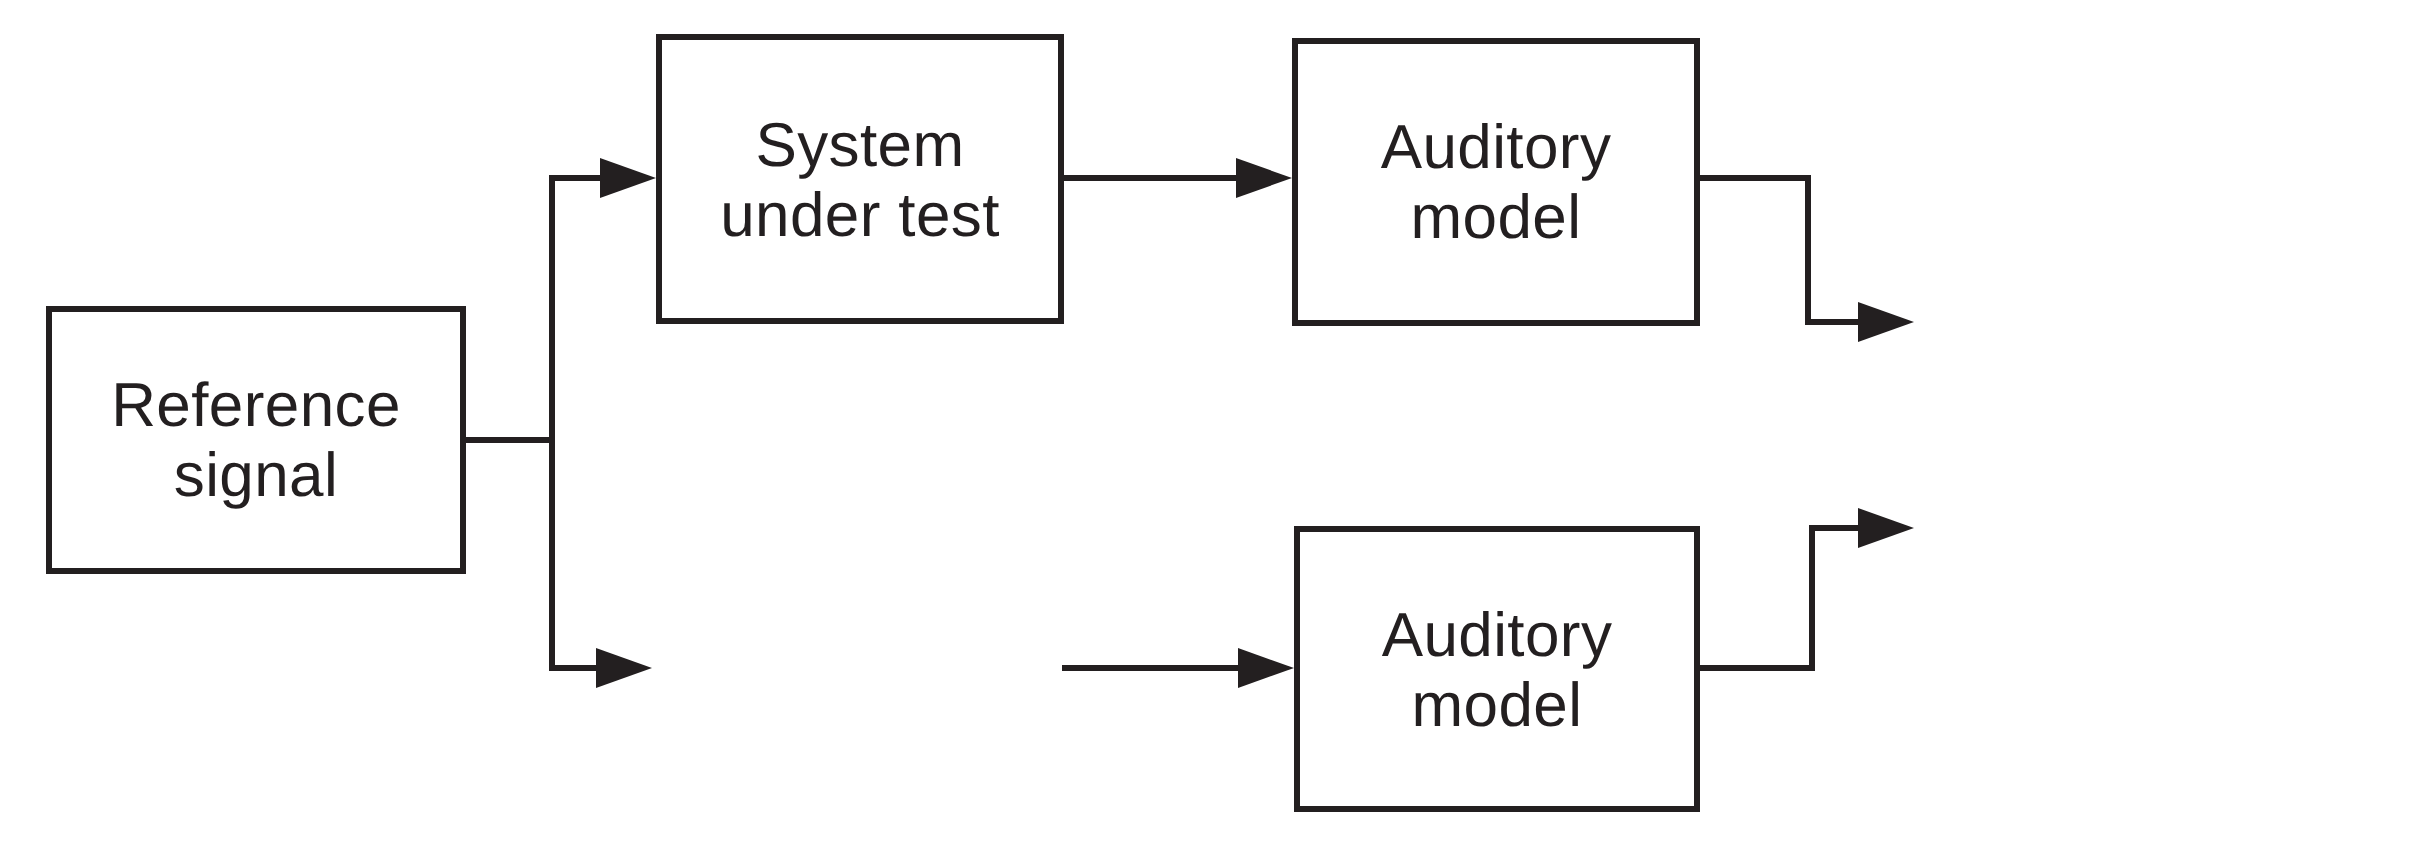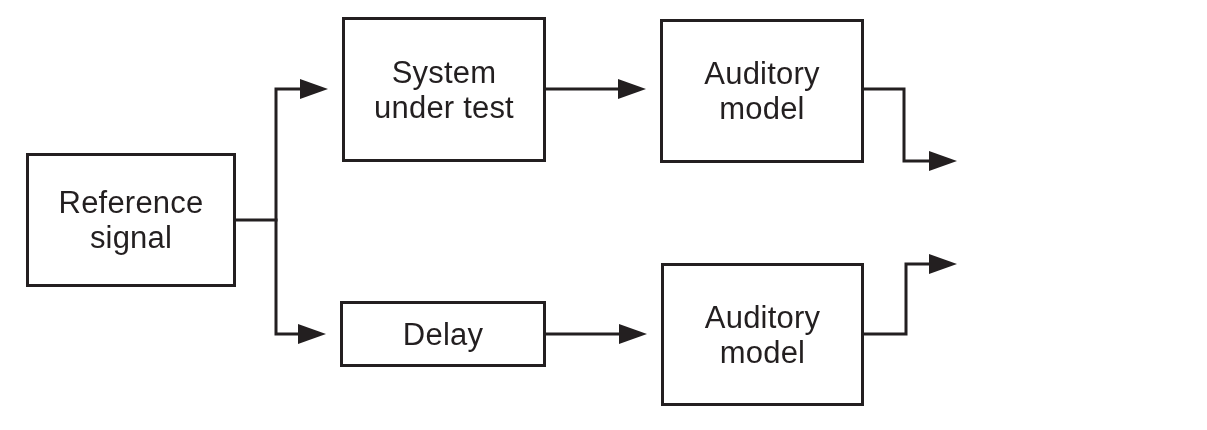--- a/index.html
+++ b/index.html
@@ -21,31 +21,30 @@
     height: 430px;
   }
   .node {
     position: absolute;
     background: #ffffff;
     border: 3px solid #231f20;
     display: flex;
     align-items: center;
     justify-content: center;
     text-align: center;
-    margin-left: 14px;
   }
   .node-label {
     white-space: pre-line;
     font-size: 31px;
     line-height: 35px;
     color: #231f20;
     letter-spacing: 0.2px;
   }
   
-  .node-reference   { left: 12px;  top: 153px; width: 210px; height: 134px; justify-content: center; }
+  .node-reference   { left: 23px;  top: 153px; width: 210px; height: 134px; justify-content: center; }
   .node-sut         { left: 328px; top: 17px;  width: 204px; height: 145px; }
   .node-am-top      { left: 646px; top: 19px;  width: 204px; height: 144px; }
   .node-delay       { left: 326px; top: 301px; width: 206px; height: 66px; }
   .node-am-bottom   { left: 647px; top: 263px; width: 203px; height: 143px; }
   .node-comparison  { left: 957px; top: 63px;  width: 206px; height: 293px; }
 
   .edge-line {
     fill: none;
     stroke: #231f20;
     stroke-width: 3;
@@ -107,23 +106,20 @@
   <div class="node node-sut">
     <span class="node-label">System
 under test</span>
   </div>
 
   <div class="node node-am-top">
     <span class="node-label">Auditory
 model</span>
   </div>
 
-  <div class="node node-delay">
-    <span class="node-label">Delay</span>
-  </div>
 
   <div class="node node-am-bottom">
     <span class="node-label">Auditory
 model</span>
   </div>
 
 
 </div>
 
 </body></html>

